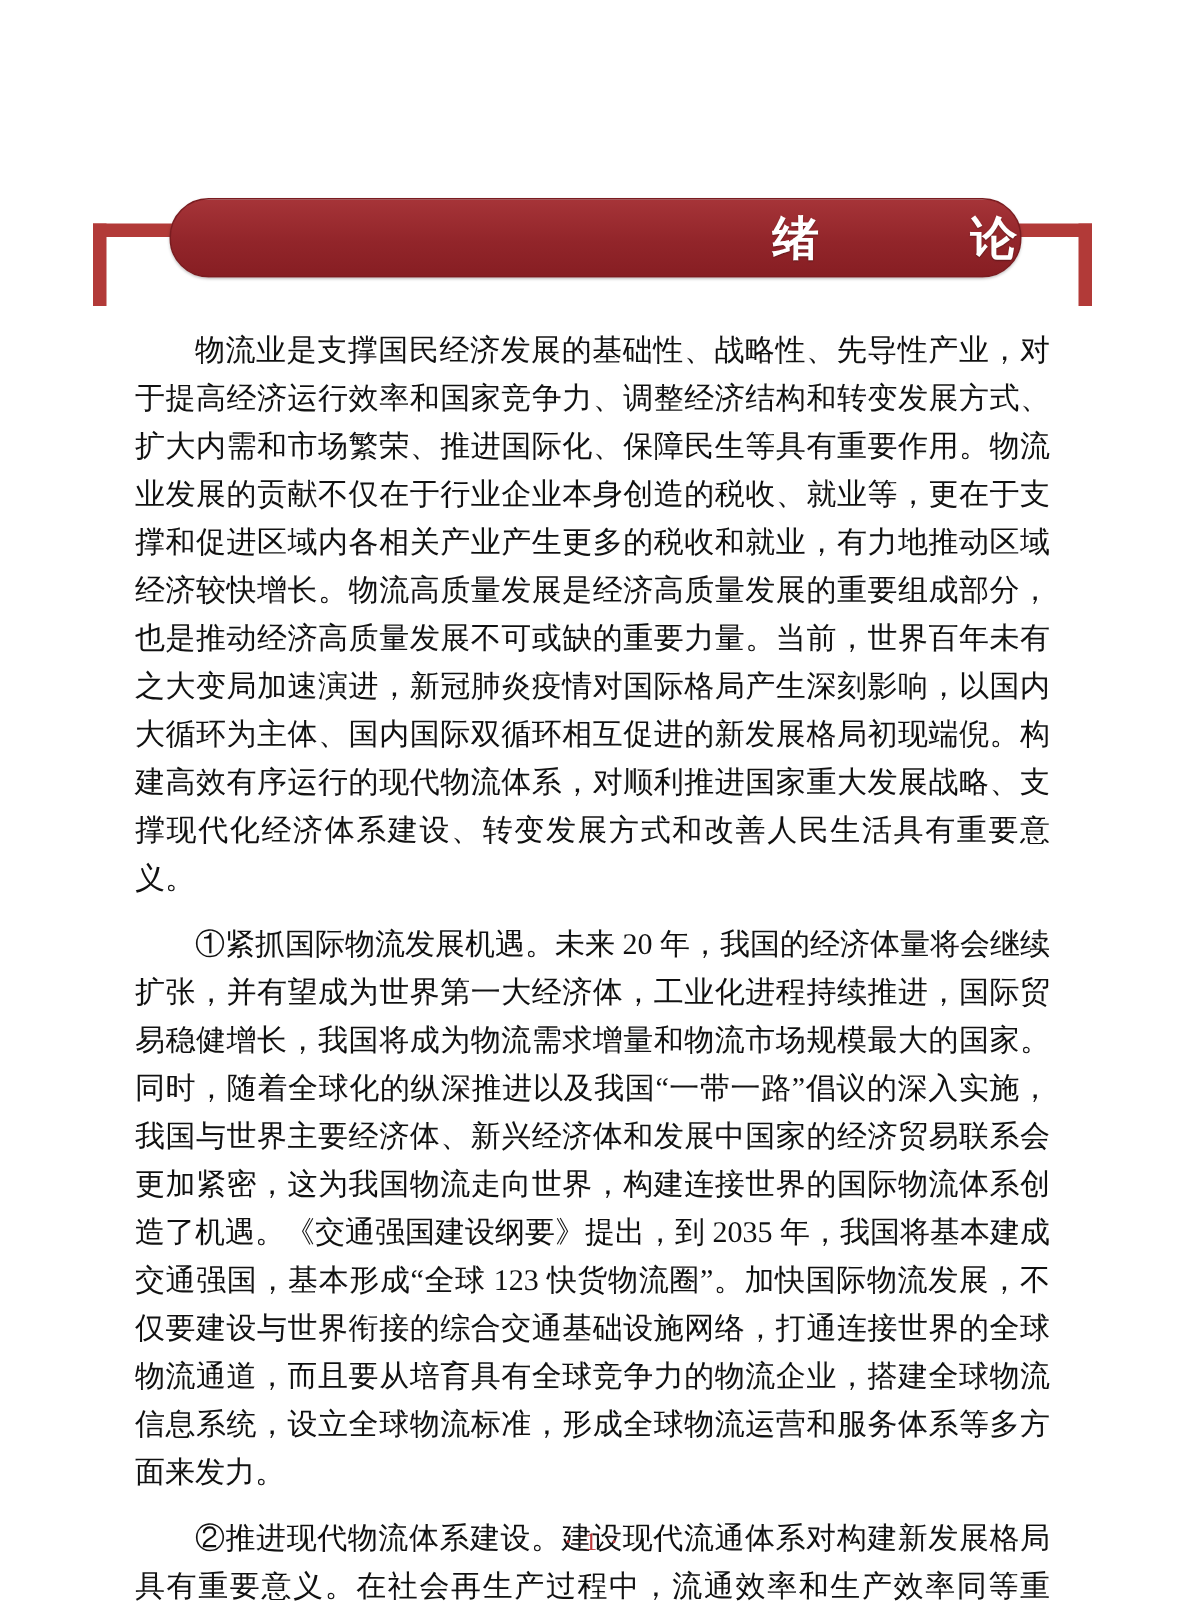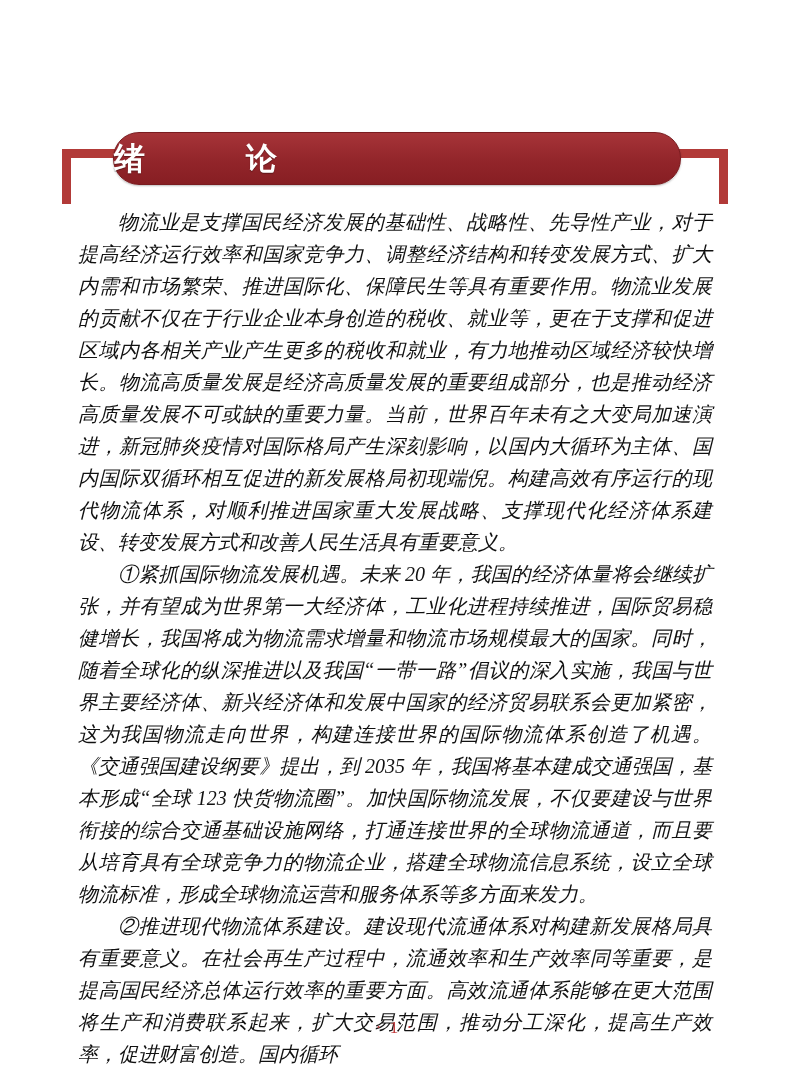--- a/index.html
+++ b/index.html
@@ -43,21 +43,21 @@
     top: 132px;
     left: 113px;
     right: 109px;
     height: 51px;
     border-radius: 26px;
     background: linear-gradient(180deg, #a63438 0%, #92252a 55%, #871e23 100%);
     border: 1px solid #7a1c20;
     box-shadow: 0 1px 2px rgba(0,0,0,0.25);
     display: flex;
     align-items: center;
-    justify-content: flex-start;
+    justify-content: flex-end;
   }
   .banner-title {
     color: #ffffff;
     font-size: 31px;
     font-weight: bold;
     letter-spacing: 2px;
     white-space: pre;
     line-height: 1;
     text-shadow: 0 1px 1px rgba(0,0,0,0.35);
   }
@@ -67,24 +67,23 @@
     position: absolute;
     top: 206px;
     left: 78px;
     right: 78px;
     color: #111111;
     font-size: 20px;
     line-height: 32px;
     text-align: justify;
   }
   .body-text p {
-    margin: 0;
+    margin: 12px;
     text-indent: 2em;
     text-align: justify;
-    font-style: italic;
   }
 
   
   .page-footer {
     position: absolute;
     left: 0; right: 0;
     top: 1018px;
     text-align: center;
   }
   .page-number {

